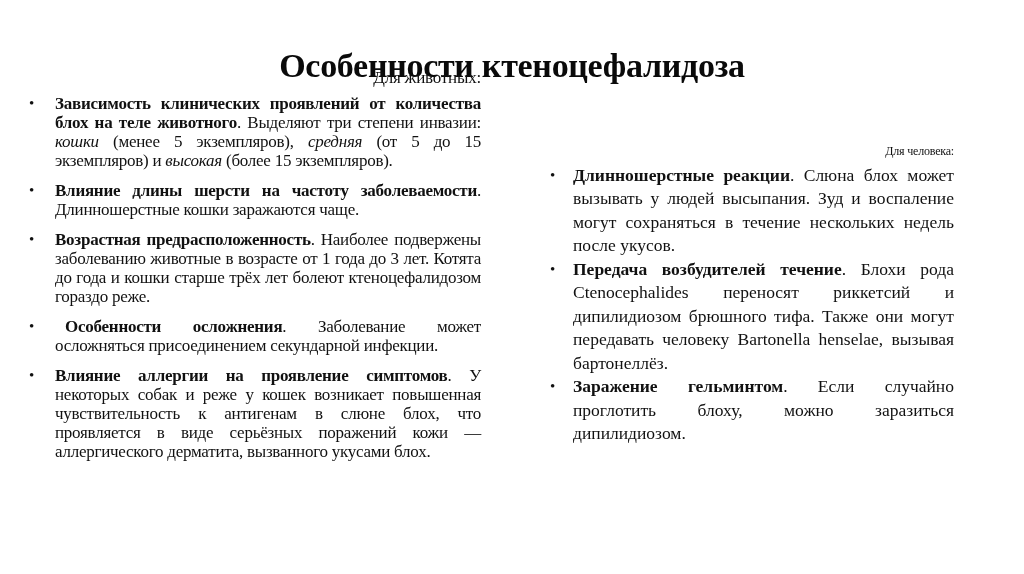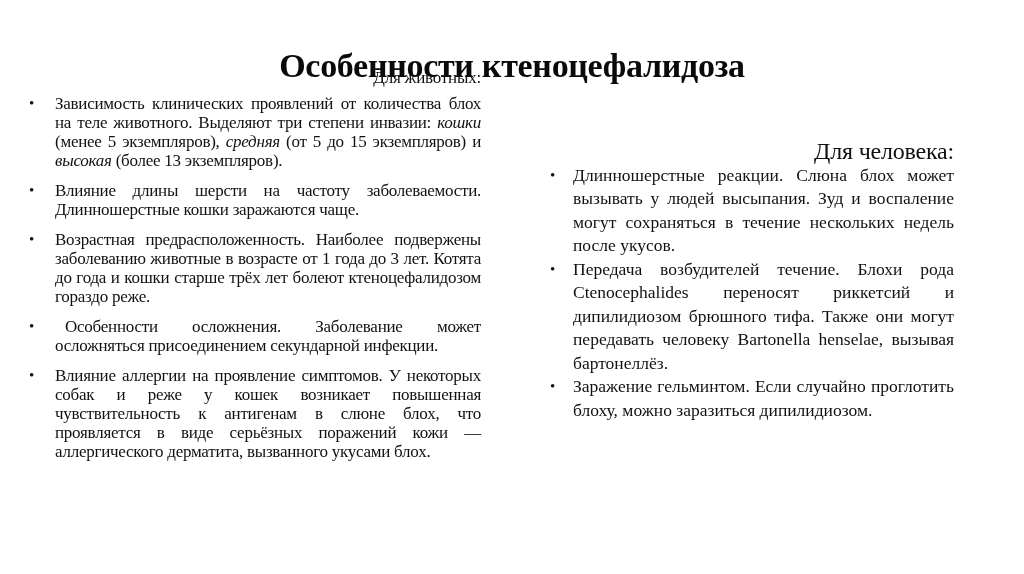--- a/index.html
+++ b/index.html
@@ -41,21 +41,21 @@
       width: 405px;
     }
     .section-label {
       font-size: 17px;
       line-height: 20px;
       margin: 0 0 6px 0;
       letter-spacing: -0.2px;
       text-align: right;
     }
     .col-right .section-label {
-      font-size: 24px;
+      font-size: 12px;
       line-height: 23.5px;
       margin: 0;
     }
     ul.bullets {
       list-style: none;
       margin: 0;
       padding: 0;
     }
     ul.bullets li {
       position: relative;
@@ -78,21 +78,21 @@
     .bullet-dot {
       position: absolute;
       left: 1px;
       top: 0;
       font-size: 15px;
     }
     .col-right .bullet-dot {
       left: 1px;
     }
     .lead {
-      font-weight: normal;
+      font-weight: bold;
     }
     .em {
       font-style: italic;
     }
     .indent-lead {
       padding-left: 10px;
     }
   </style>
 </head>
 <body>
@@ -100,21 +100,21 @@
 <div class="slide">
 
   <h1 class="slide-title">Особенности ктеноцефалидоза</h1>
 
   <div class="col col-left">
     <div class="section-label">Для животных:</div>
     <ul class="bullets">
 
       <li>
         <span class="bullet-dot">•</span>
-        <span class="lead">Зависимость клинических проявлений от количества блох на теле животного</span><span>. Выделяют три степени инвазии: </span><span class="em">кошки</span><span> (менее 5 экземпляров), </span><span class="em">средняя</span><span> (от 5 до 15 экземпляров) и </span><span class="em">высокая</span><span> (более 13 экземпляров).</span>
+        <span class="lead">Зависимость клинических проявлений от количества блох на теле животного</span><span>. Выделяют три степени инвазии: </span><span class="em">кошки</span><span> (менее 5 экземпляров), </span><span class="em">средняя</span><span> (от 5 до 15 экземпляров) и </span><span class="em">высокая</span><span> (более 15 экземпляров).</span>
       </li>
 
       <li>
         <span class="bullet-dot">•</span>
         <span class="lead">Влияние длины шерсти на частоту заболеваемости</span><span>. Длинношерстные кошки заражаются чаще.</span>
       </li>
 
       <li>
         <span class="bullet-dot">•</span>
         <span class="lead">Возрастная предрасположенность</span><span>. Наиболее подвержены заболеванию животные в возрасте от 1 года до 3 лет. Котята до года и кошки старше трёх лет болеют ктеноцефалидозом гораздо реже.</span>

